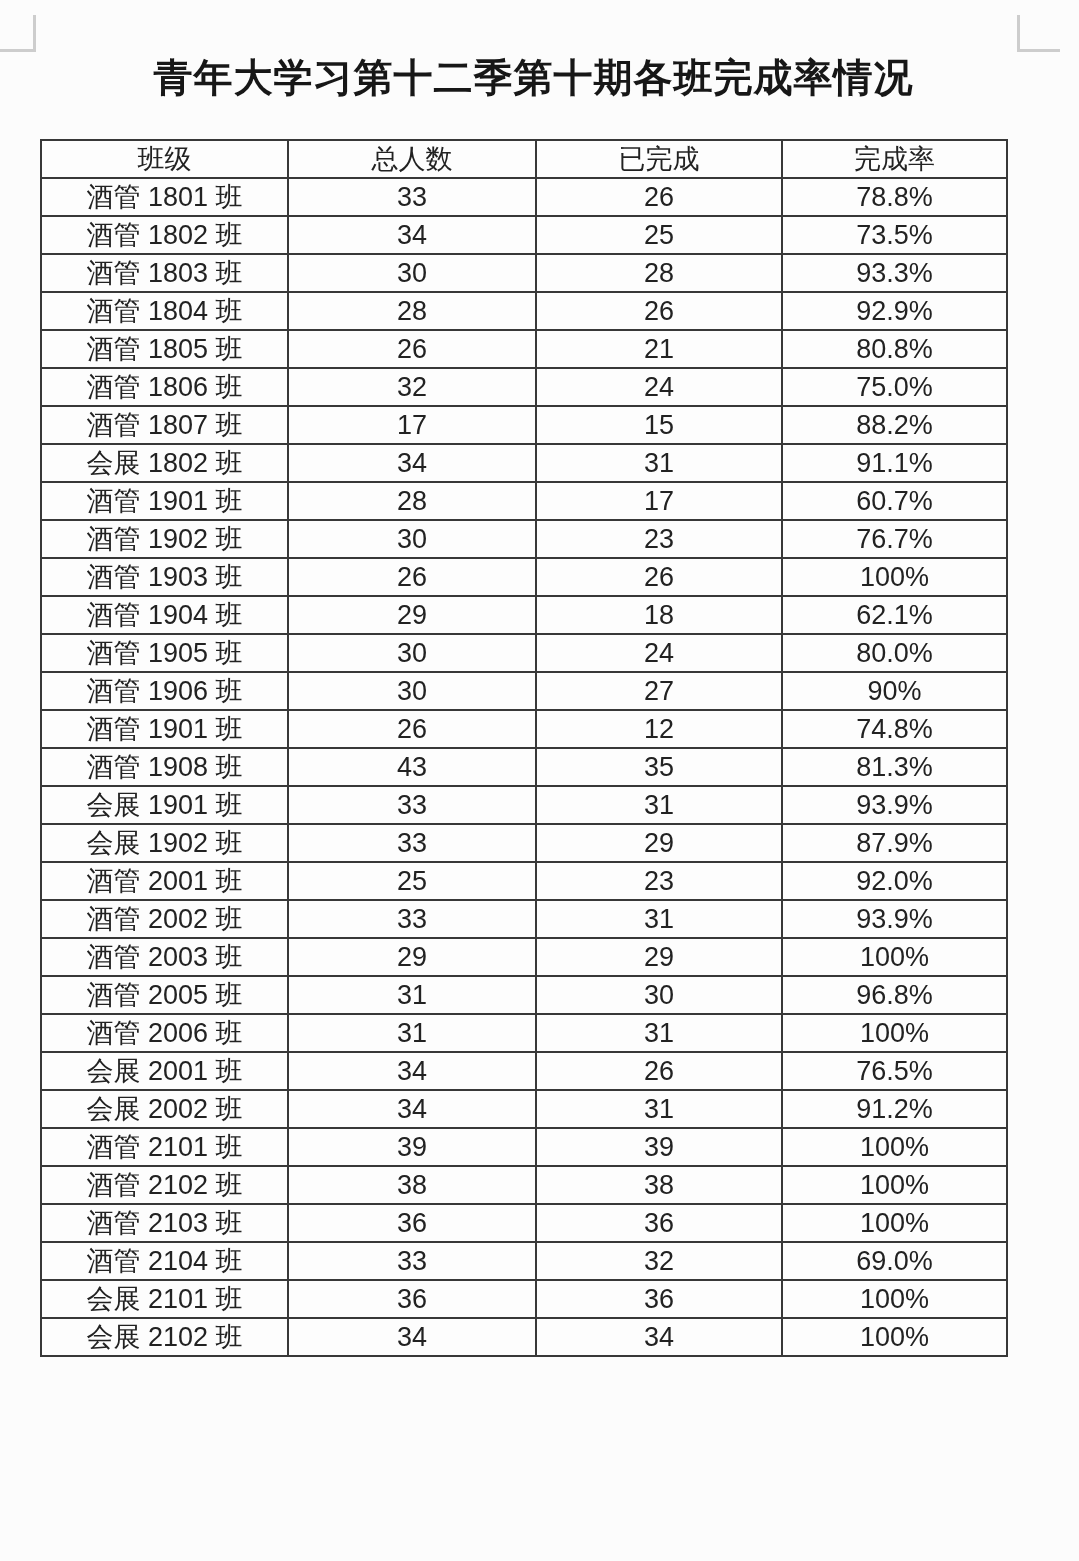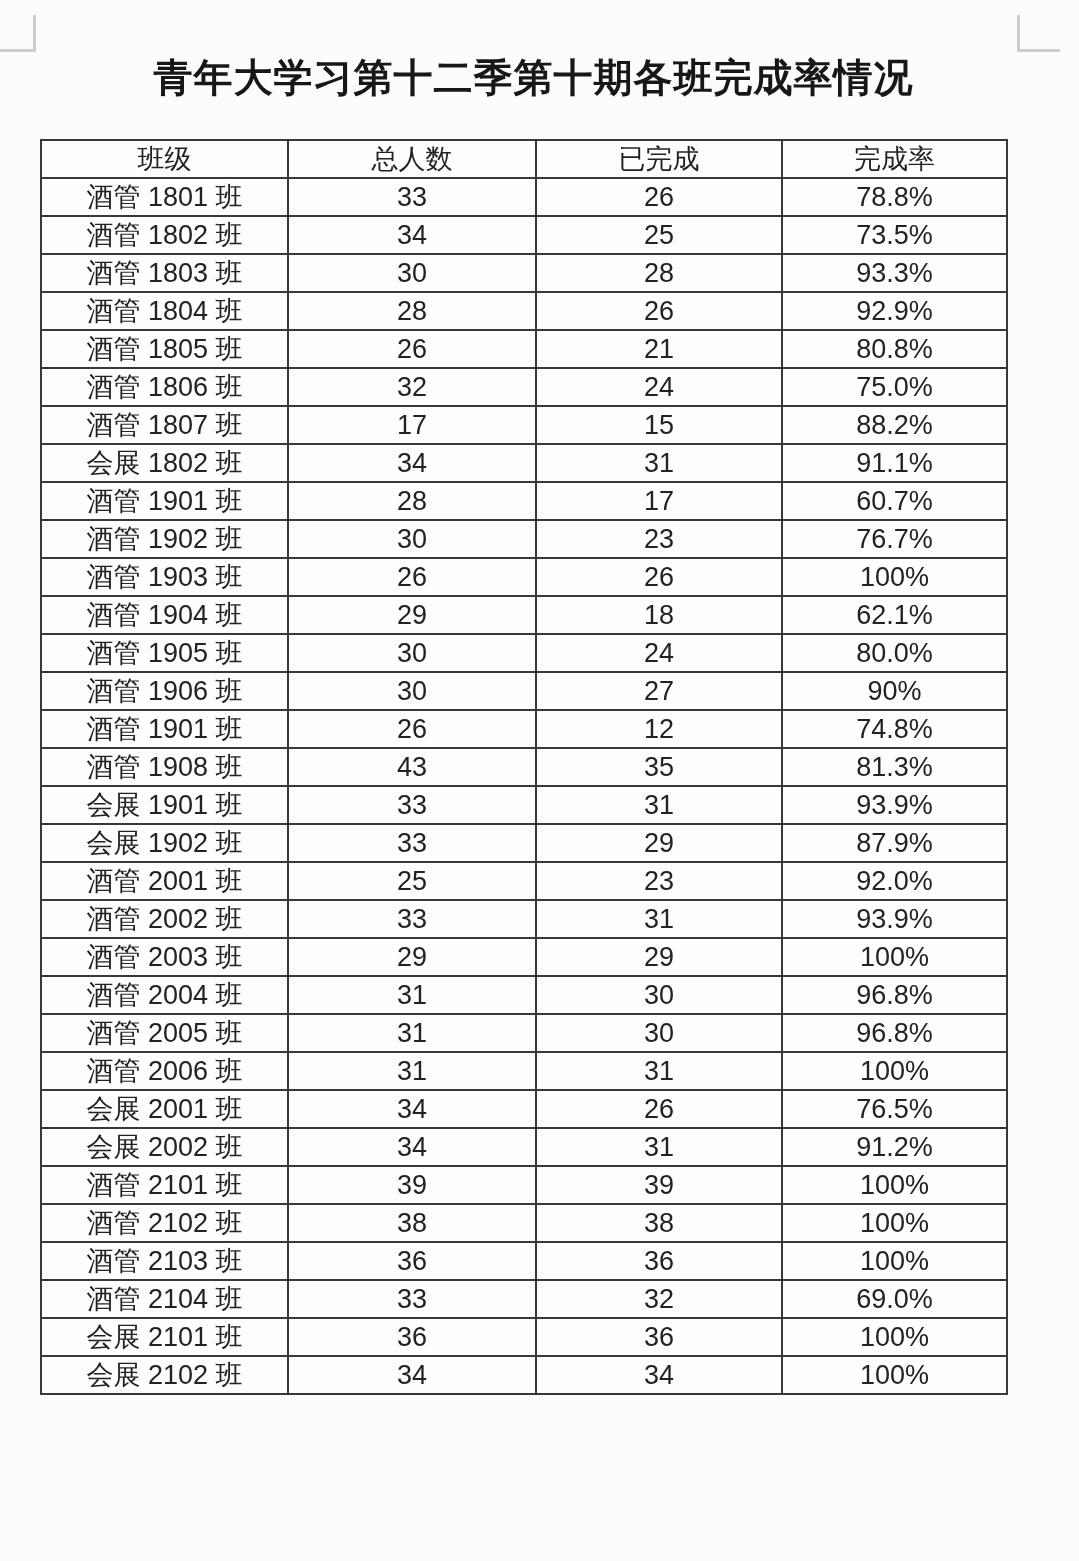--- a/index.html
+++ b/index.html
@@ -215,26 +215,20 @@
         <td>31</td>
         <td>93.9%</td>
       </tr>
       <tr>
         <td>酒管 2003 班</td>
         <td>29</td>
         <td>29</td>
         <td>100%</td>
       </tr>
       <tr>
-        <td>酒管 2004 班</td>
-        <td>31</td>
-        <td>30</td>
-        <td>96.8%</td>
-      </tr>
-      <tr>
         <td>酒管 2005 班</td>
         <td>31</td>
         <td>30</td>
         <td>96.8%</td>
       </tr>
       <tr>
         <td>酒管 2006 班</td>
         <td>31</td>
         <td>31</td>
         <td>100%</td>

